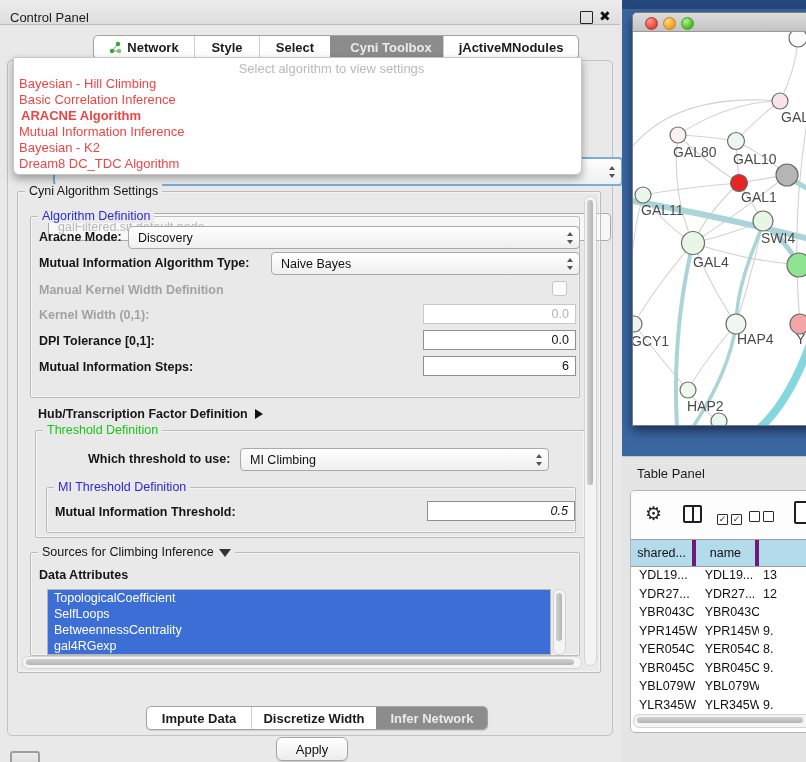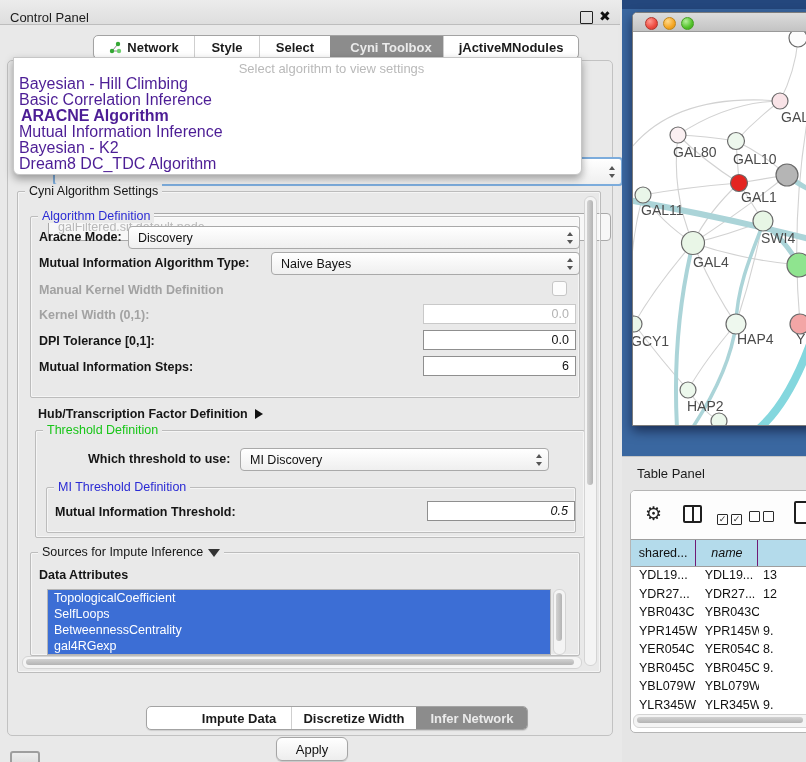--- a/index.html
+++ b/index.html
@@ -38,21 +38,21 @@
     border-right:3.5px solid transparent;border-bottom:4.5px solid #555;}
   .combo .stepper:after{content:"";position:absolute;left:1px;bottom:0;border-left:3.5px solid transparent;
     border-right:3.5px solid transparent;border-top:4.5px solid #555;}
   #net-combo-hidden{left:45px;top:96px;width:557px;height:25px;border:2px solid #7cacdc;}
   #net-combo-hidden2{left:40px;top:152px;width:552px;height:26px;color:#b8b8b8;background:#f7f7f7;}
   
   #algo-dd{left:13px;top:57px;width:567px;height:116px;background:#ffffff;
     border:1px solid #c6c6c6;border-radius:0 0 6px 6px;
     box-shadow:0 4px 9px rgba(0,0,0,.35);z-index:30;}
   #dd-prompt{width:100%;text-align:center;margin-top:3px;font-size:13px;color:#b9b9b9;padding-left:34px;}
-  .dd-item{font-size:16px;color:#4c1d95;padding-left:5px;height:16px;line-height:16px;}
+  .dd-item{font-size:13px;color:#ef4444;padding-left:5px;height:16px;line-height:16px;}
   .dd-item.hl{font-weight:bold;padding-left:7px;}
   
   .group{position:absolute;border:1px solid #bcbcbc;border-radius:2px;
     box-shadow:inset 0 0 0 1px rgba(255,255,255,.55);}
   .grouplbl{position:absolute;top:-8px;left:7px;background:#e9e9e9;padding:0 4px;
     font-size:12.5px;white-space:nowrap;}
   .flabel{position:absolute;font-size:12.5px;font-weight:bold;color:#161616;white-space:nowrap;}
   .flabel.dis{color:#a2a2a2;}
   .tfield{position:absolute;background:#fff;border:1px solid #8f8f8f;font-size:12.5px;color:#111;
     text-align:right;padding-right:6px;display:flex;align-items:center;justify-content:flex-end;}
@@ -94,21 +94,21 @@
   .ticon{position:absolute;color:#1f1f1f;}
   #gear-icon{left:14px;top:11px;font-size:19px;}
   #col-icon{left:52px;top:14px;width:15px;height:14px;border:2px solid #1f1f1f;border-radius:2px;}
   #col-icon:before{content:"";position:absolute;left:6.5px;top:0;width:2px;height:14px;background:#1f1f1f;}
   .cb{display:inline-block;width:9px;height:9px;border:1.5px solid #2a2a2a;border-radius:1px;
     margin-right:3px;position:relative;font-size:9px;line-height:9px;text-align:center;color:#2a2a2a;font-weight:bold;}
   #checked-pair{left:86px;top:17px;}
   #unchecked-pair{left:118px;top:17px;}
   #doc-icon{left:163px;top:10px;width:14px;height:19px;border:2px solid #1f1f1f;border-radius:2px;background:#fff;}
   #tp-header{left:0;top:48px;width:100%;height:26px;display:flex;border-top:1px solid #9e9e9e;border-bottom:1px solid #9e9e9e;}
-  .th{background:#b4dbeb;border-right:1px solid #701a75;font-size:12.5px;color:#111;
+  .th{background:#b4dbeb;border-right:4px solid #701a75;font-size:12.5px;color:#111;
     display:flex;align-items:center;justify-content:center;box-sizing:border-box;}
   #tp-rows{left:0;top:75px;width:100%;height:148px;overflow:hidden;}
   .tr{display:flex;height:18.5px;}
   .td{font-size:12.5px;color:#111;box-sizing:border-box;padding-left:8px;display:flex;align-items:center;white-space:nowrap;overflow:hidden;}
   #tp-hscroll{left:2px;top:223px;width:194px;height:12px;}
   
   #mini-icon{left:10px;top:751px;width:26px;height:16px;border:2px solid #9e9e9e;border-radius:3px;
     background:linear-gradient(#ececec,#d8d8d8);}
   .arrow-right{display:inline-block;width:0;height:0;border-top:5.5px solid transparent;
     border-bottom:5.5px solid transparent;border-left:8px solid #111;margin-left:7px;vertical-align:-1px;}
@@ -190,33 +190,33 @@
 
     <div class="abs" style="left:20px;top:212px;">
       <span class="flabel" style="position:static;">Hub/Transcription Factor Definition</span><span class="arrow-right"></span>
     </div>
 
     <div class="group" style="left:17px;top:238px;width:548px;height:106px;">
       <span class="grouplbl" style="color:#17c517;">Threshold Definition</span>
 
       <span class="flabel" style="left:52px;top:21px;">Which threshold to use:</span>
       <div class="combo abs" style="left:204px;top:17px;width:298px;height:21px;">
-        <span>MI Discovery</span>
+        <span>MI Climbing</span>
         <span class="stepper"></span>
       </div>
 
       <div class="group" style="left:10px;top:56px;width:528px;height:44px;">
         <span class="grouplbl" style="color:#2a2ad4;background:#e9e9e9;">MI Threshold Definition</span>
         <span class="flabel" style="left:8px;top:17px;">Mutual Information Threshold:</span>
         <div class="tfield" style="left:380px;top:13px;width:140px;height:18px;font-style:italic;">0.5</div>
       </div>
     </div>
 
     <div class="group" style="left:12px;top:360px;width:548px;height:102px;">
-      <span class="grouplbl" style="color:#161616;"><span>Sources for Impute Inference</span><span class="arrow-down"></span></span>
+      <span class="grouplbl" style="color:#161616;"><span>Sources for Climbing Inference</span><span class="arrow-down"></span></span>
 
       <span class="flabel" style="left:8px;top:15px;">Data Attributes</span>
 
       <div class="abs" id="attr-list">
           <div class="attr-item" style="background: rgb(60, 110, 213);">TopologicalCoefficient</div>
           <div class="attr-item" style="background: rgb(60, 110, 213);">SelfLoops</div>
           <div class="attr-item" style="background: rgb(60, 110, 213);">BetweennessCentrality</div>
           <div class="attr-item" style="background: rgb(60, 110, 213);">gal4RGexp</div>
         </div>
       <div class="sbtrack" style="left:522px;top:36px;width:11px;height:64px;">
@@ -229,21 +229,21 @@
     </div>
     <div class="sbtrack" style="left:4px;top:464px;width:558px;height:11px;">
       <div class="sbthumb h" style="left:3px;top:1.5px;width:548px;height:6px;"></div>
     </div>
   </div>
 
   <div class="abs" id="apply-btn">Apply</div>
 </div>
 
 <div class="abs segbar" id="bottom-tabs">
-    <div class="seg" style="width: 100px; margin-left: 40px;">
+    <div class="seg" style="width: 100px;">
       <span>Impute Data</span>
     </div>
     <div class="seg" style="width: 120px;">
       <span>Discretize Width</span>
     </div>
     <div class="seg sel" style="width: 106px;">
       <span>Infer Network</span>
     </div>
   </div>
 
@@ -350,21 +350,21 @@
     <div class="ticon" id="checked-pair">
       <span class="cb">✓</span><span class="cb">✓</span>
     </div>
     <div class="ticon" id="unchecked-pair">
       <span class="cb"></span><span class="cb"></span>
     </div>
     <div class="ticon" id="doc-icon"></div>
   </div>
   <div class="abs" id="tp-header">
       <div class="th" style="width: 81px;">shared...</div>
-      <div class="th" style="width: 77px; font-style: italic;">name</div>
+      <div class="th" style="width: 77px;">name</div>
       <div class="th" style="width: 90px;"></div>
     </div>
   <div class="abs" id="tp-rows">
       <div class="tr">
         <div class="td" style="width: 81px;">YDL19...</div>
         <div class="td" style="width: 77px;">YDL19...</div>
         <div class="td" style="width: 90px; padding-left: 4px;">13</div>
       </div>
       <div class="tr">
         <div class="td" style="width: 81px;">YDR27...</div>

